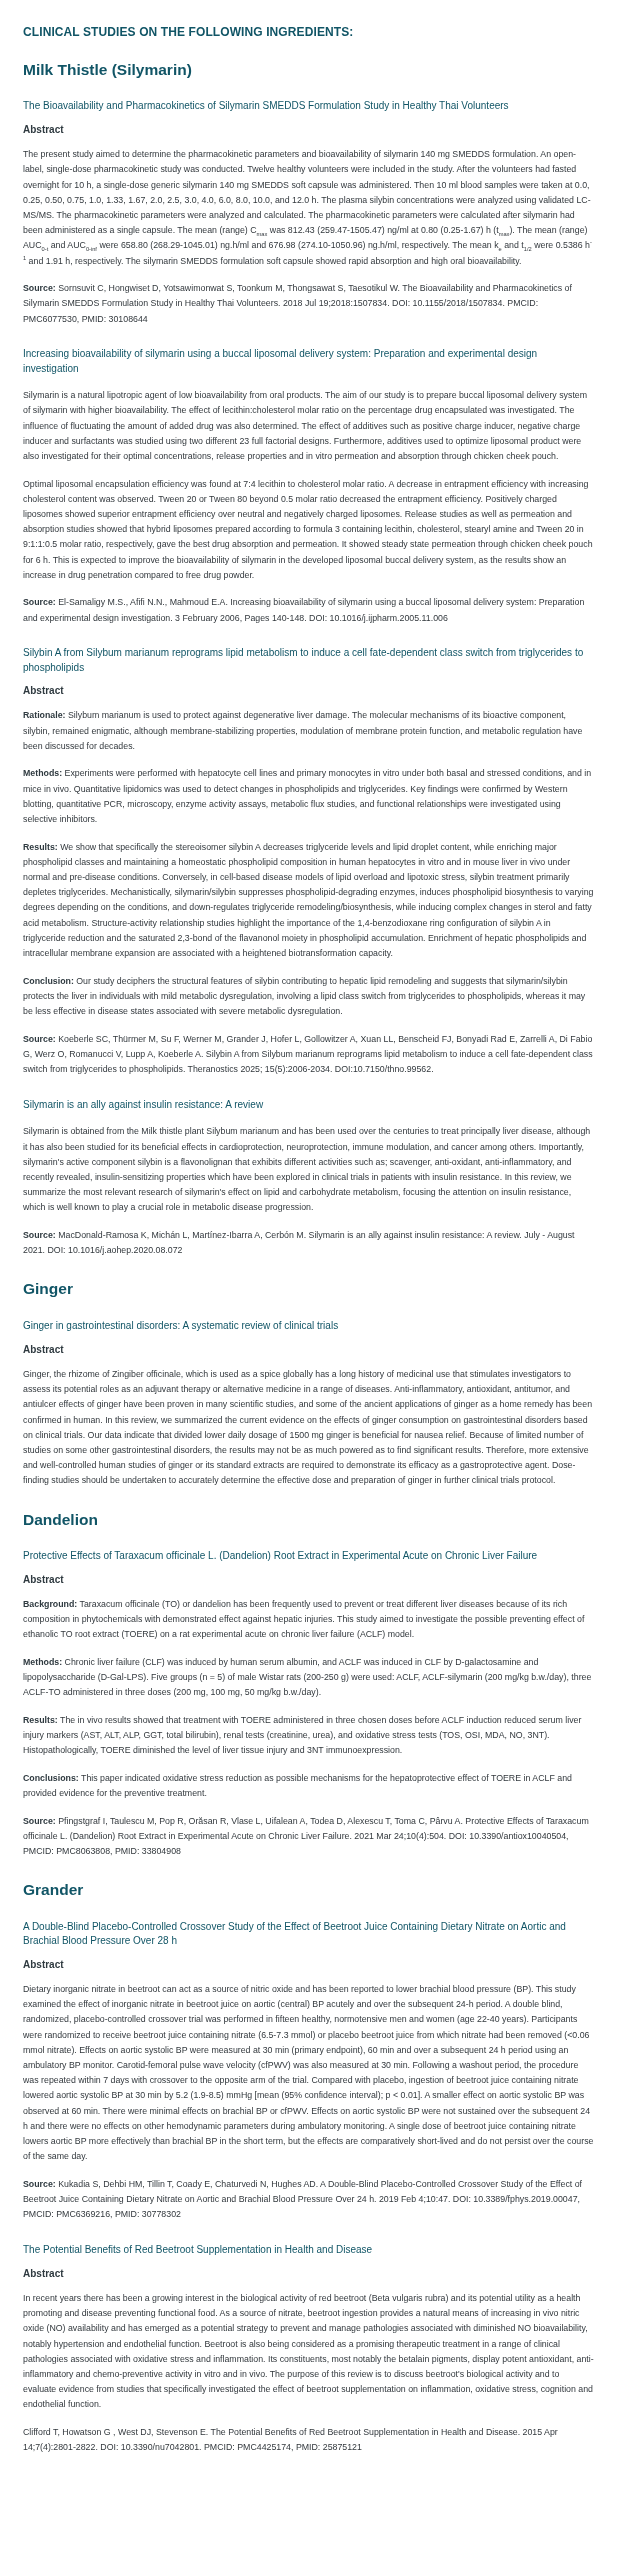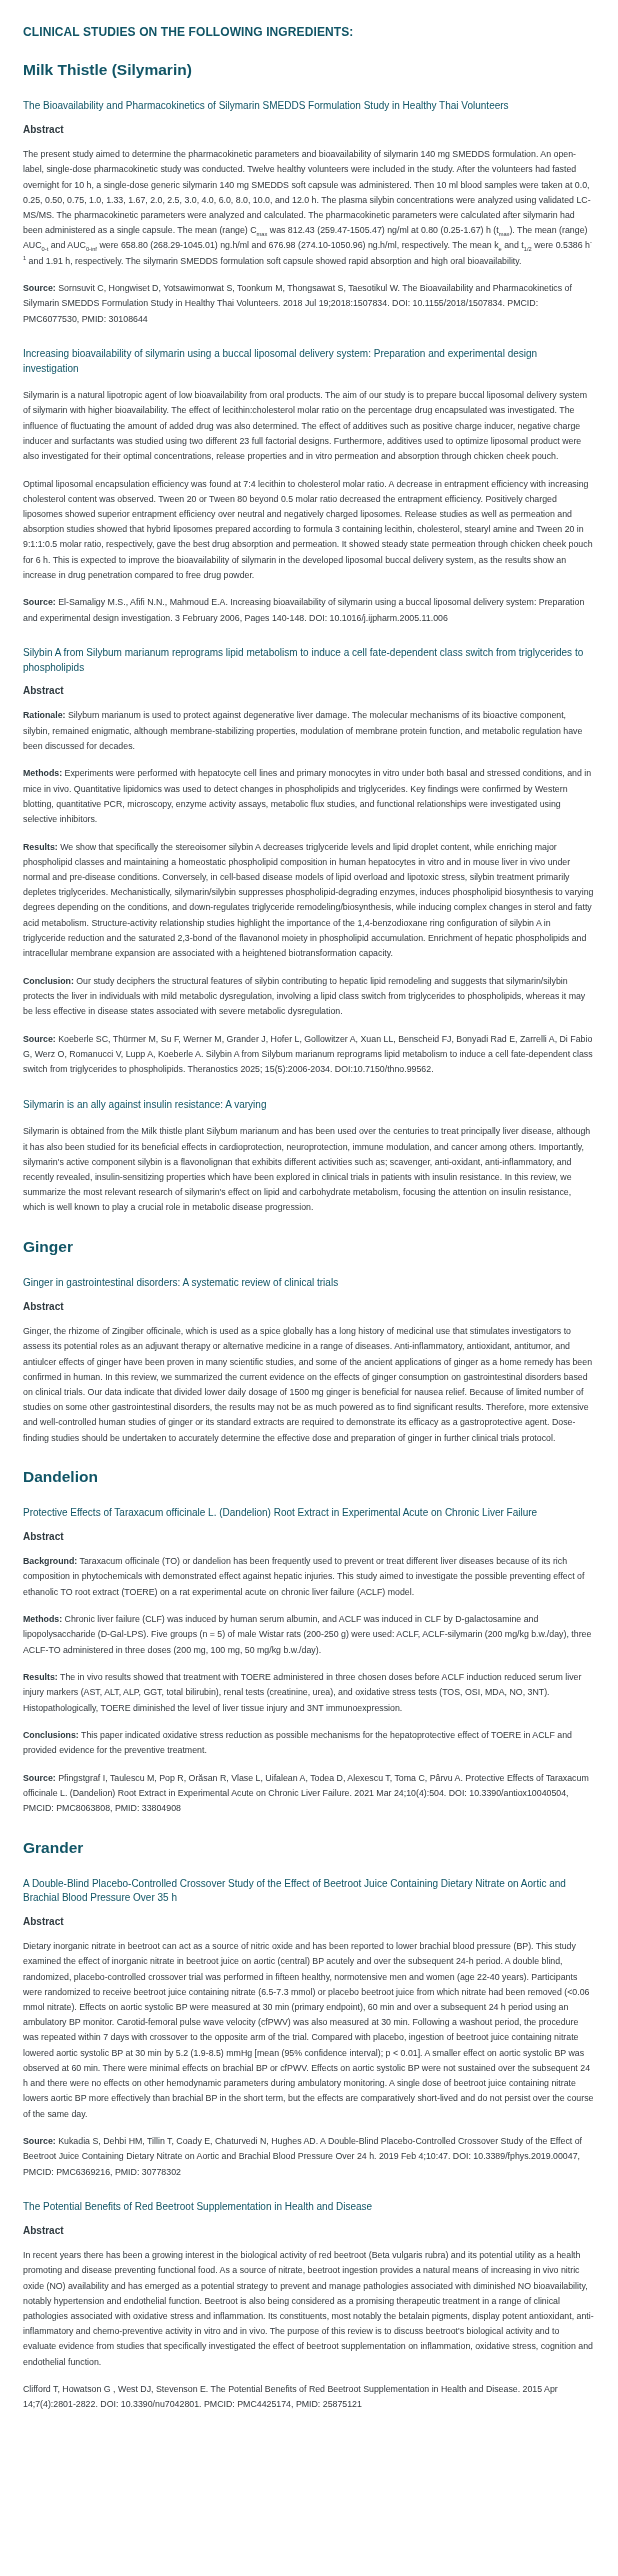--- a/index.html
+++ b/index.html
@@ -68,36 +68,37 @@
       <p class="para">Silymarin is a natural lipotropic agent of low bioavailability from oral products. The aim of our study is to prepare buccal liposomal delivery system of silymarin with higher bioavailability. The effect of lecithin:cholesterol molar ratio on the percentage drug encapsulated was investigated. The influence of fluctuating the amount of added drug was also determined. The effect of additives such as positive charge inducer, negative charge inducer and surfactants was studied using two different 23 full factorial designs. Furthermore, additives used to optimize liposomal product were also investigated for their optimal concentrations, release properties and in vitro permeation and absorption through chicken cheek pouch.</p>
       <p class="para">Optimal liposomal encapsulation efficiency was found at 7:4 lecithin to cholesterol molar ratio. A decrease in entrapment efficiency with increasing cholesterol content was observed. Tween 20 or Tween 80 beyond 0.5 molar ratio decreased the entrapment efficiency. Positively charged liposomes showed superior entrapment efficiency over neutral and negatively charged liposomes. Release studies as well as permeation and absorption studies showed that hybrid liposomes prepared according to formula 3 containing lecithin, cholesterol, stearyl amine and Tween 20 in 9:1:1:0.5 molar ratio, respectively, gave the best drug absorption and permeation. It showed steady state permeation through chicken cheek pouch for 6 h. This is expected to improve the bioavailability of silymarin in the developed liposomal buccal delivery system, as the results show an increase in drug penetration compared to free drug powder.</p>
       <p class="para source"><b>Source:</b> El-Samaligy M.S., Afifi N.N., Mahmoud E.A. Increasing bioavailability of silymarin using a buccal liposomal delivery system: Preparation and experimental design investigation. 3 February 2006, Pages 140-148. DOI: 10.1016/j.ijpharm.2005.11.006</p>
       <h3 class="study-title">Silybin A from Silybum marianum reprograms lipid metabolism to induce a cell fate-dependent class switch from triglycerides to phospholipids</h3>
       <div class="abstract-label">Abstract</div>
       <p class="para"><b>Rationale:</b> Silybum marianum is used to protect against degenerative liver damage. The molecular mechanisms of its bioactive component, silybin, remained enigmatic, although membrane-stabilizing properties, modulation of membrane protein function, and metabolic regulation have been discussed for decades.</p>
       <p class="para"><b>Methods:</b> Experiments were performed with hepatocyte cell lines and primary monocytes in vitro under both basal and stressed conditions, and in mice in vivo. Quantitative lipidomics was used to detect changes in phospholipids and triglycerides. Key findings were confirmed by Western blotting, quantitative PCR, microscopy, enzyme activity assays, metabolic flux studies, and functional relationships were investigated using selective inhibitors.</p>
       <p class="para"><b>Results:</b> We show that specifically the stereoisomer silybin A decreases triglyceride levels and lipid droplet content, while enriching major phospholipid classes and maintaining a homeostatic phospholipid composition in human hepatocytes in vitro and in mouse liver in vivo under normal and pre-disease conditions. Conversely, in cell-based disease models of lipid overload and lipotoxic stress, silybin treatment primarily depletes triglycerides. Mechanistically, silymarin/silybin suppresses phospholipid-degrading enzymes, induces phospholipid biosynthesis to varying degrees depending on the conditions, and down-regulates triglyceride remodeling/biosynthesis, while inducing complex changes in sterol and fatty acid metabolism. Structure-activity relationship studies highlight the importance of the 1,4-benzodioxane ring configuration of silybin A in triglyceride reduction and the saturated 2,3-bond of the flavanonol moiety in phospholipid accumulation. Enrichment of hepatic phospholipids and intracellular membrane expansion are associated with a heightened biotransformation capacity.</p>
       <p class="para"><b>Conclusion:</b> Our study deciphers the structural features of silybin contributing to hepatic lipid remodeling and suggests that silymarin/silybin protects the liver in individuals with mild metabolic dysregulation, involving a lipid class switch from triglycerides to phospholipids, whereas it may be less effective in disease states associated with severe metabolic dysregulation.</p>
       <p class="para source"><b>Source:</b> Koeberle SC, Thürmer M, Su F, Werner M, Grander J, Hofer L, Gollowitzer A, Xuan LL, Benscheid FJ, Bonyadi Rad E, Zarrelli A, Di Fabio G, Werz O, Romanucci V, Lupp A, Koeberle A. Silybin A from Silybum marianum reprograms lipid metabolism to induce a cell fate-dependent class switch from triglycerides to phospholipids. Theranostics 2025; 15(5):2006-2034. DOI:10.7150/thno.99562.</p>
-      <h3 class="study-title">Silymarin is an ally against insulin resistance: A varying</h3>
+      <h3 class="study-title">Silymarin is an ally against insulin resistance: A review</h3>
       <p class="para">Silymarin is obtained from the Milk thistle plant Silybum marianum and has been used over the centuries to treat principally liver disease, although it has also been studied for its beneficial effects in cardioprotection, neuroprotection, immune modulation, and cancer among others. Importantly, silymarin's active component silybin is a flavonolignan that exhibits different activities such as; scavenger, anti-oxidant, anti-inflammatory, and recently revealed, insulin-sensitizing properties which have been explored in clinical trials in patients with insulin resistance. In this review, we summarize the most relevant research of silymarin's effect on lipid and carbohydrate metabolism, focusing the attention on insulin resistance, which is well known to play a crucial role in metabolic disease progression.</p>
+      <p class="para source"><b>Source:</b> MacDonald-Ramosa K, Michán L, Martínez-Ibarra A, Cerbón M. Silymarin is an ally against insulin resistance: A review. July - August 2021. DOI: 10.1016/j.aohep.2020.08.072</p>
       <h2 class="section-heading">Ginger</h2>
       <h3 class="study-title">Ginger in gastrointestinal disorders: A systematic review of clinical trials</h3>
       <div class="abstract-label">Abstract</div>
       <p class="para">Ginger, the rhizome of Zingiber officinale, which is used as a spice globally has a long history of medicinal use that stimulates investigators to assess its potential roles as an adjuvant therapy or alternative medicine in a range of diseases. Anti-inflammatory, antioxidant, antitumor, and antiulcer effects of ginger have been proven in many scientific studies, and some of the ancient applications of ginger as a home remedy has been confirmed in human. In this review, we summarized the current evidence on the effects of ginger consumption on gastrointestinal disorders based on clinical trials. Our data indicate that divided lower daily dosage of 1500 mg ginger is beneficial for nausea relief. Because of limited number of studies on some other gastrointestinal disorders, the results may not be as much powered as to find significant results. Therefore, more extensive and well-controlled human studies of ginger or its standard extracts are required to demonstrate its efficacy as a gastroprotective agent. Dose-finding studies should be undertaken to accurately determine the effective dose and preparation of ginger in further clinical trials protocol.</p>
       <h2 class="section-heading">Dandelion</h2>
       <h3 class="study-title">Protective Effects of Taraxacum officinale L. (Dandelion) Root Extract in Experimental Acute on Chronic Liver Failure</h3>
       <div class="abstract-label">Abstract</div>
       <p class="para"><b>Background:</b> Taraxacum officinale (TO) or dandelion has been frequently used to prevent or treat different liver diseases because of its rich composition in phytochemicals with demonstrated effect against hepatic injuries. This study aimed to investigate the possible preventing effect of ethanolic TO root extract (TOERE) on a rat experimental acute on chronic liver failure (ACLF) model.</p>
       <p class="para"><b>Methods:</b> Chronic liver failure (CLF) was induced by human serum albumin, and ACLF was induced in CLF by D-galactosamine and lipopolysaccharide (D-Gal-LPS). Five groups (n = 5) of male Wistar rats (200-250 g) were used: ACLF, ACLF-silymarin (200 mg/kg b.w./day), three ACLF-TO administered in three doses (200 mg, 100 mg, 50 mg/kg b.w./day).</p>
       <p class="para"><b>Results:</b> The in vivo results showed that treatment with TOERE administered in three chosen doses before ACLF induction reduced serum liver injury markers (AST, ALT, ALP, GGT, total bilirubin), renal tests (creatinine, urea), and oxidative stress tests (TOS, OSI, MDA, NO, 3NT). Histopathologically, TOERE diminished the level of liver tissue injury and 3NT immunoexpression.</p>
       <p class="para"><b>Conclusions:</b> This paper indicated oxidative stress reduction as possible mechanisms for the hepatoprotective effect of TOERE in ACLF and provided evidence for the preventive treatment.</p>
       <p class="para source"><b>Source:</b> Pfingstgraf I, Taulescu M, Pop R, Orăsan R, Vlase L, Uifalean A, Todea D, Alexescu T, Toma C, Pârvu A. Protective Effects of Taraxacum officinale L. (Dandelion) Root Extract in Experimental Acute on Chronic Liver Failure. 2021 Mar 24;10(4):504. DOI: 10.3390/antiox10040504, PMCID: PMC8063808, PMID: 33804908</p>
       <h2 class="section-heading">Grander</h2>
-      <h3 class="study-title">A Double-Blind Placebo-Controlled Crossover Study of the Effect of Beetroot Juice Containing Dietary Nitrate on Aortic and Brachial Blood Pressure Over 35 h</h3>
+      <h3 class="study-title">A Double-Blind Placebo-Controlled Crossover Study of the Effect of Beetroot Juice Containing Dietary Nitrate on Aortic and Brachial Blood Pressure Over 28 h</h3>
       <div class="abstract-label">Abstract</div>
       <p class="para">Dietary inorganic nitrate in beetroot can act as a source of nitric oxide and has been reported to lower brachial blood pressure (BP). This study examined the effect of inorganic nitrate in beetroot juice on aortic (central) BP acutely and over the subsequent 24-h period. A double blind, randomized, placebo-controlled crossover trial was performed in fifteen healthy, normotensive men and women (age 22-40 years). Participants were randomized to receive beetroot juice containing nitrate (6.5-7.3 mmol) or placebo beetroot juice from which nitrate had been removed (&lt;0.06 mmol nitrate). Effects on aortic systolic BP were measured at 30 min (primary endpoint), 60 min and over a subsequent 24 h period using an ambulatory BP monitor. Carotid-femoral pulse wave velocity (cfPWV) was also measured at 30 min. Following a washout period, the procedure was repeated within 7 days with crossover to the opposite arm of the trial. Compared with placebo, ingestion of beetroot juice containing nitrate lowered aortic systolic BP at 30 min by 5.2 (1.9-8.5) mmHg [mean (95% confidence interval); p &lt; 0.01]. A smaller effect on aortic systolic BP was observed at 60 min. There were minimal effects on brachial BP or cfPWV. Effects on aortic systolic BP were not sustained over the subsequent 24 h and there were no effects on other hemodynamic parameters during ambulatory monitoring. A single dose of beetroot juice containing nitrate lowers aortic BP more effectively than brachial BP in the short term, but the effects are comparatively short-lived and do not persist over the course of the same day.</p>
       <p class="para source"><b>Source:</b> Kukadia S, Dehbi HM, Tillin T, Coady E, Chaturvedi N, Hughes AD. A Double-Blind Placebo-Controlled Crossover Study of the Effect of Beetroot Juice Containing Dietary Nitrate on Aortic and Brachial Blood Pressure Over 24 h. 2019 Feb 4;10:47. DOI: 10.3389/fphys.2019.00047, PMCID: PMC6369216, PMID: 30778302</p>
       <h3 class="study-title">The Potential Benefits of Red Beetroot Supplementation in Health and Disease</h3>
       <div class="abstract-label">Abstract</div>
       <p class="para">In recent years there has been a growing interest in the biological activity of red beetroot (Beta vulgaris rubra) and its potential utility as a health promoting and disease preventing functional food. As a source of nitrate, beetroot ingestion provides a natural means of increasing in vivo nitric oxide (NO) availability and has emerged as a potential strategy to prevent and manage pathologies associated with diminished NO bioavailability, notably hypertension and endothelial function. Beetroot is also being considered as a promising therapeutic treatment in a range of clinical pathologies associated with oxidative stress and inflammation. Its constituents, most notably the betalain pigments, display potent antioxidant, anti-inflammatory and chemo-preventive activity in vitro and in vivo. The purpose of this review is to discuss beetroot's biological activity and to evaluate evidence from studies that specifically investigated the effect of beetroot supplementation on inflammation, oxidative stress, cognition and endothelial function.</p>
       <p class="para source"> Clifford T, Howatson G , West DJ, Stevenson E. The Potential Benefits of Red Beetroot Supplementation in Health and Disease. 2015 Apr 14;7(4):2801-2822. DOI: 10.3390/nu7042801. PMCID: PMC4425174, PMID: 25875121</p>
     </div>
 </main>
 

